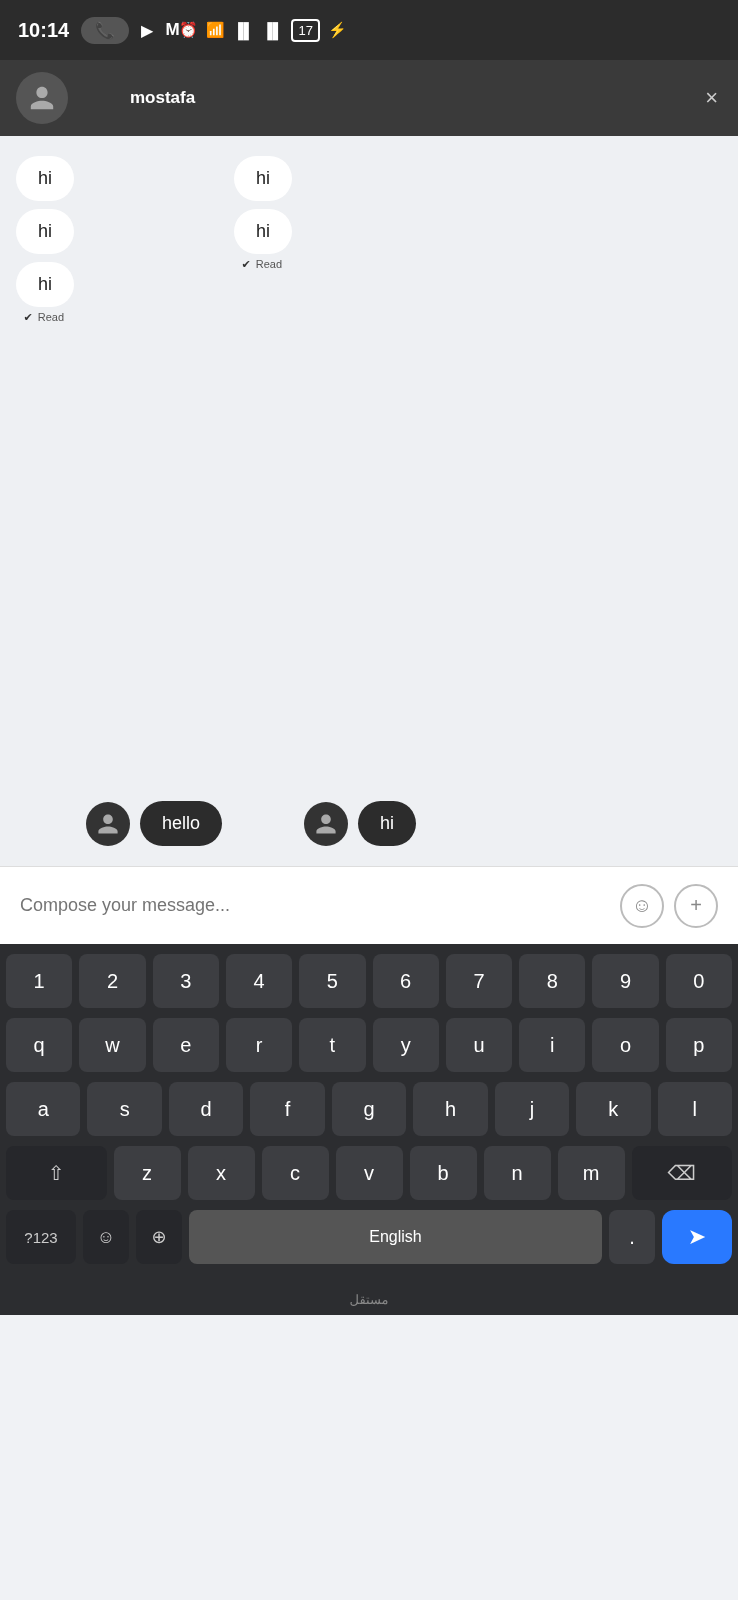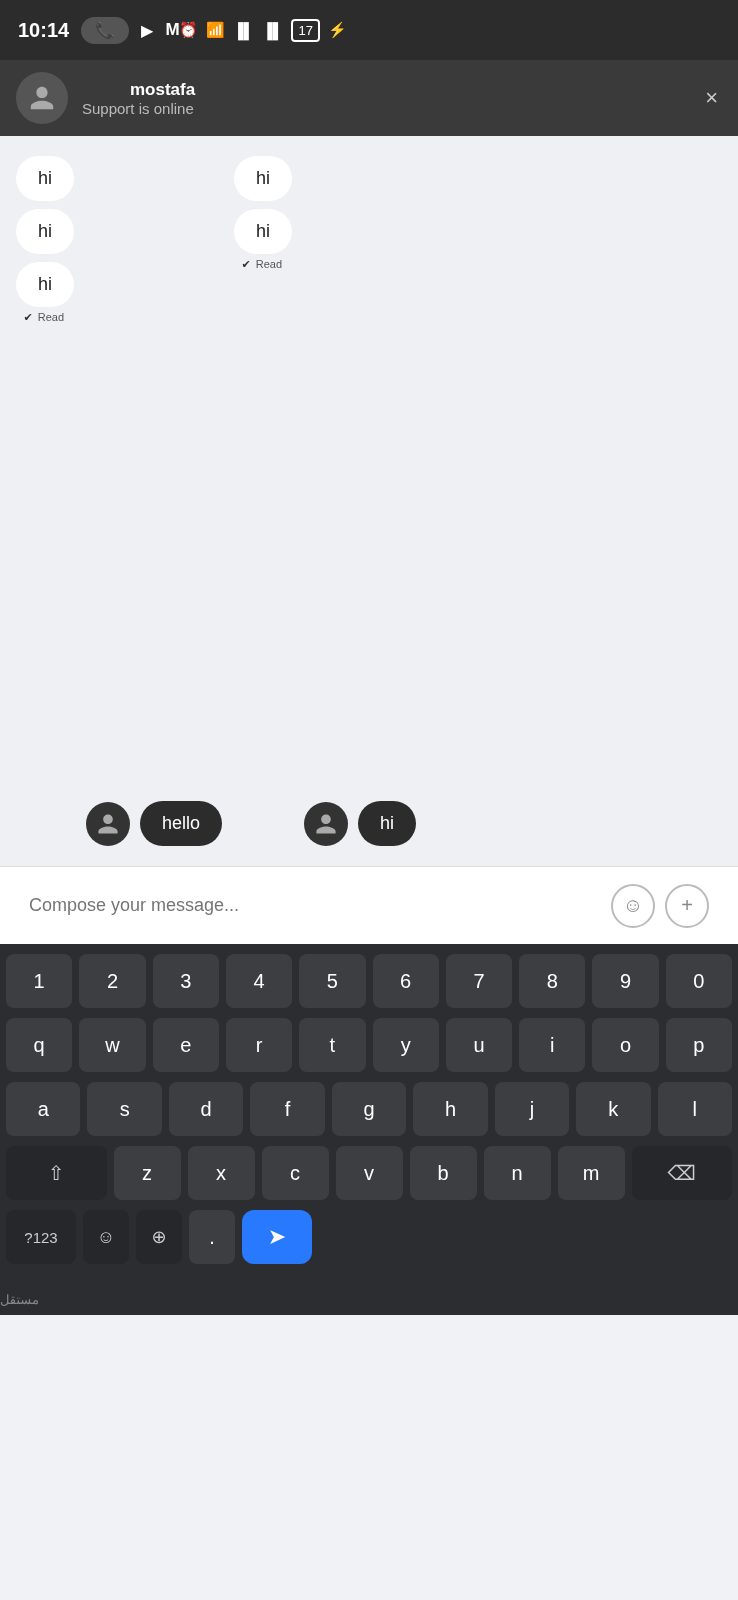--- a/index.html
+++ b/index.html
@@ -140,21 +140,21 @@
     }
     .read-check { color: #333; margin-right: 2px; }
 
     
     .compose-bar {
       width: 100%;
       height: 78px;
       background: white;
       display: flex;
       align-items: center;
-      padding: 0 29px;
+      padding: 0 20px;
       gap: 4px;
       border-top: 1px solid #ddd;
     }
     .compose-input {
       flex: 1;
       font-size: 18px;
       color: #999;
       border: none;
       outline: none;
       background: transparent;
@@ -251,20 +251,21 @@
       display: flex;
       align-items: center;
       gap: 7px;
       margin-bottom: 18px;
     }
 
     
     .watermark {
       width: 100%;
       background: #2c2d30;
+      text-align: center;
       padding: 4px 0 8px 0;
       color: #888;
       font-size: 13px;
     }
   </style>
 </head>
 <body>
 
 <div class="status-bar">
   <div class="status-left">
@@ -286,21 +287,20 @@
 </div>
 
 <div class="notification-bar">
   <div class="notif-avatar">
     <svg width="28" height="28" viewBox="0 0 24 24" fill="#aaa">
         <path d="M12 12c2.7 0 4.8-2.1 4.8-4.8S14.7 2.4 12 2.4 7.2 4.5 7.2 7.2 9.3 12 12 12zm0 2.4c-3.2 0-9.6 1.6-9.6 4.8v2.4h19.2v-2.4c0-3.2-6.4-4.8-9.6-4.8z"></path>
       </svg>
   </div>
   <div class="notif-text">
     <div class="notif-name">mostafa</div>
-    <div class="notif-status">Support is online</div>
   </div>
   <div class="notif-close">×</div>
 </div>
 
 <div class="chat-area">
 
   <div style="display:flex; flex-direction:column; align-items:flex-end; gap:8px;">
     <div class="msg-bubble sent">hi</div>
     <div class="msg-bubble sent">hi</div>
     <div class="msg-bubble sent">hi</div>
@@ -398,20 +398,21 @@
     <div class="key key-letter">b</div>
     <div class="key key-letter">n</div>
     <div class="key key-letter">m</div>
     <div class="key key-special key-wide">⌫</div>
   </div>
 
   <div class="bottom-row">
     <div class="key key-special" style="width:70px; height:54px; border-radius:8px; font-size:15px;">?123</div>
     <div class="key key-special" style="width:46px; height:54px; border-radius:8px; font-size:18px;">☺</div>
     <div class="key key-special" style="width:46px; height:54px; border-radius:8px; font-size:18px;">⊕</div>
+    <div class="key-space">English</div>
     <div class="key-dot">.</div>
     <div class="key-send">➤</div>
   </div>
 
 </div>
 
 <div class="watermark">
   <div>مستقل</div>
 </div>
 

